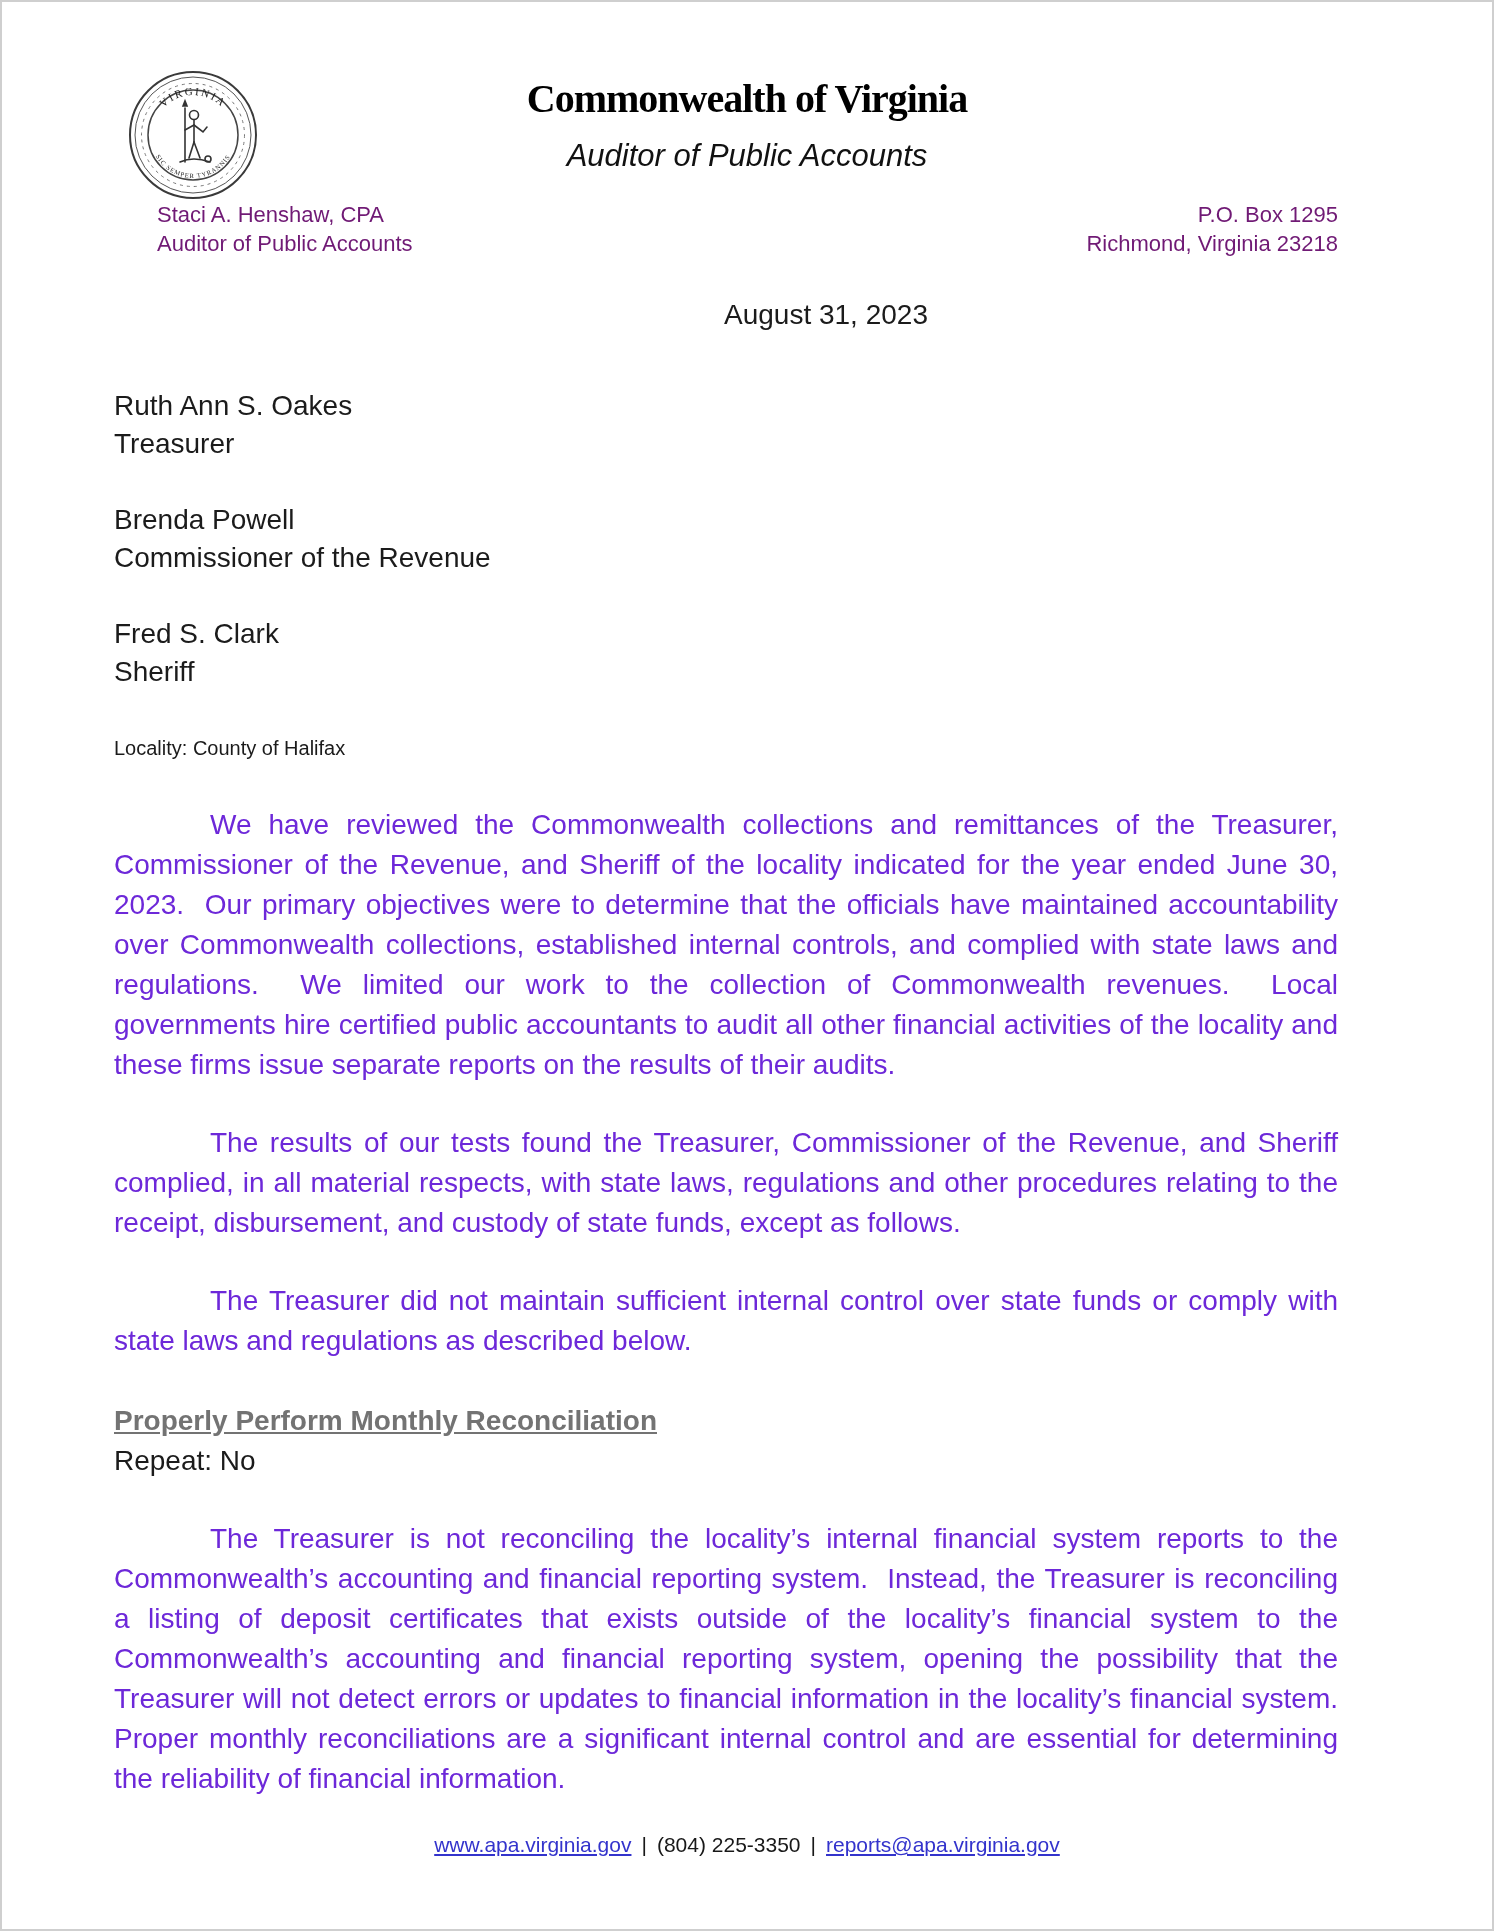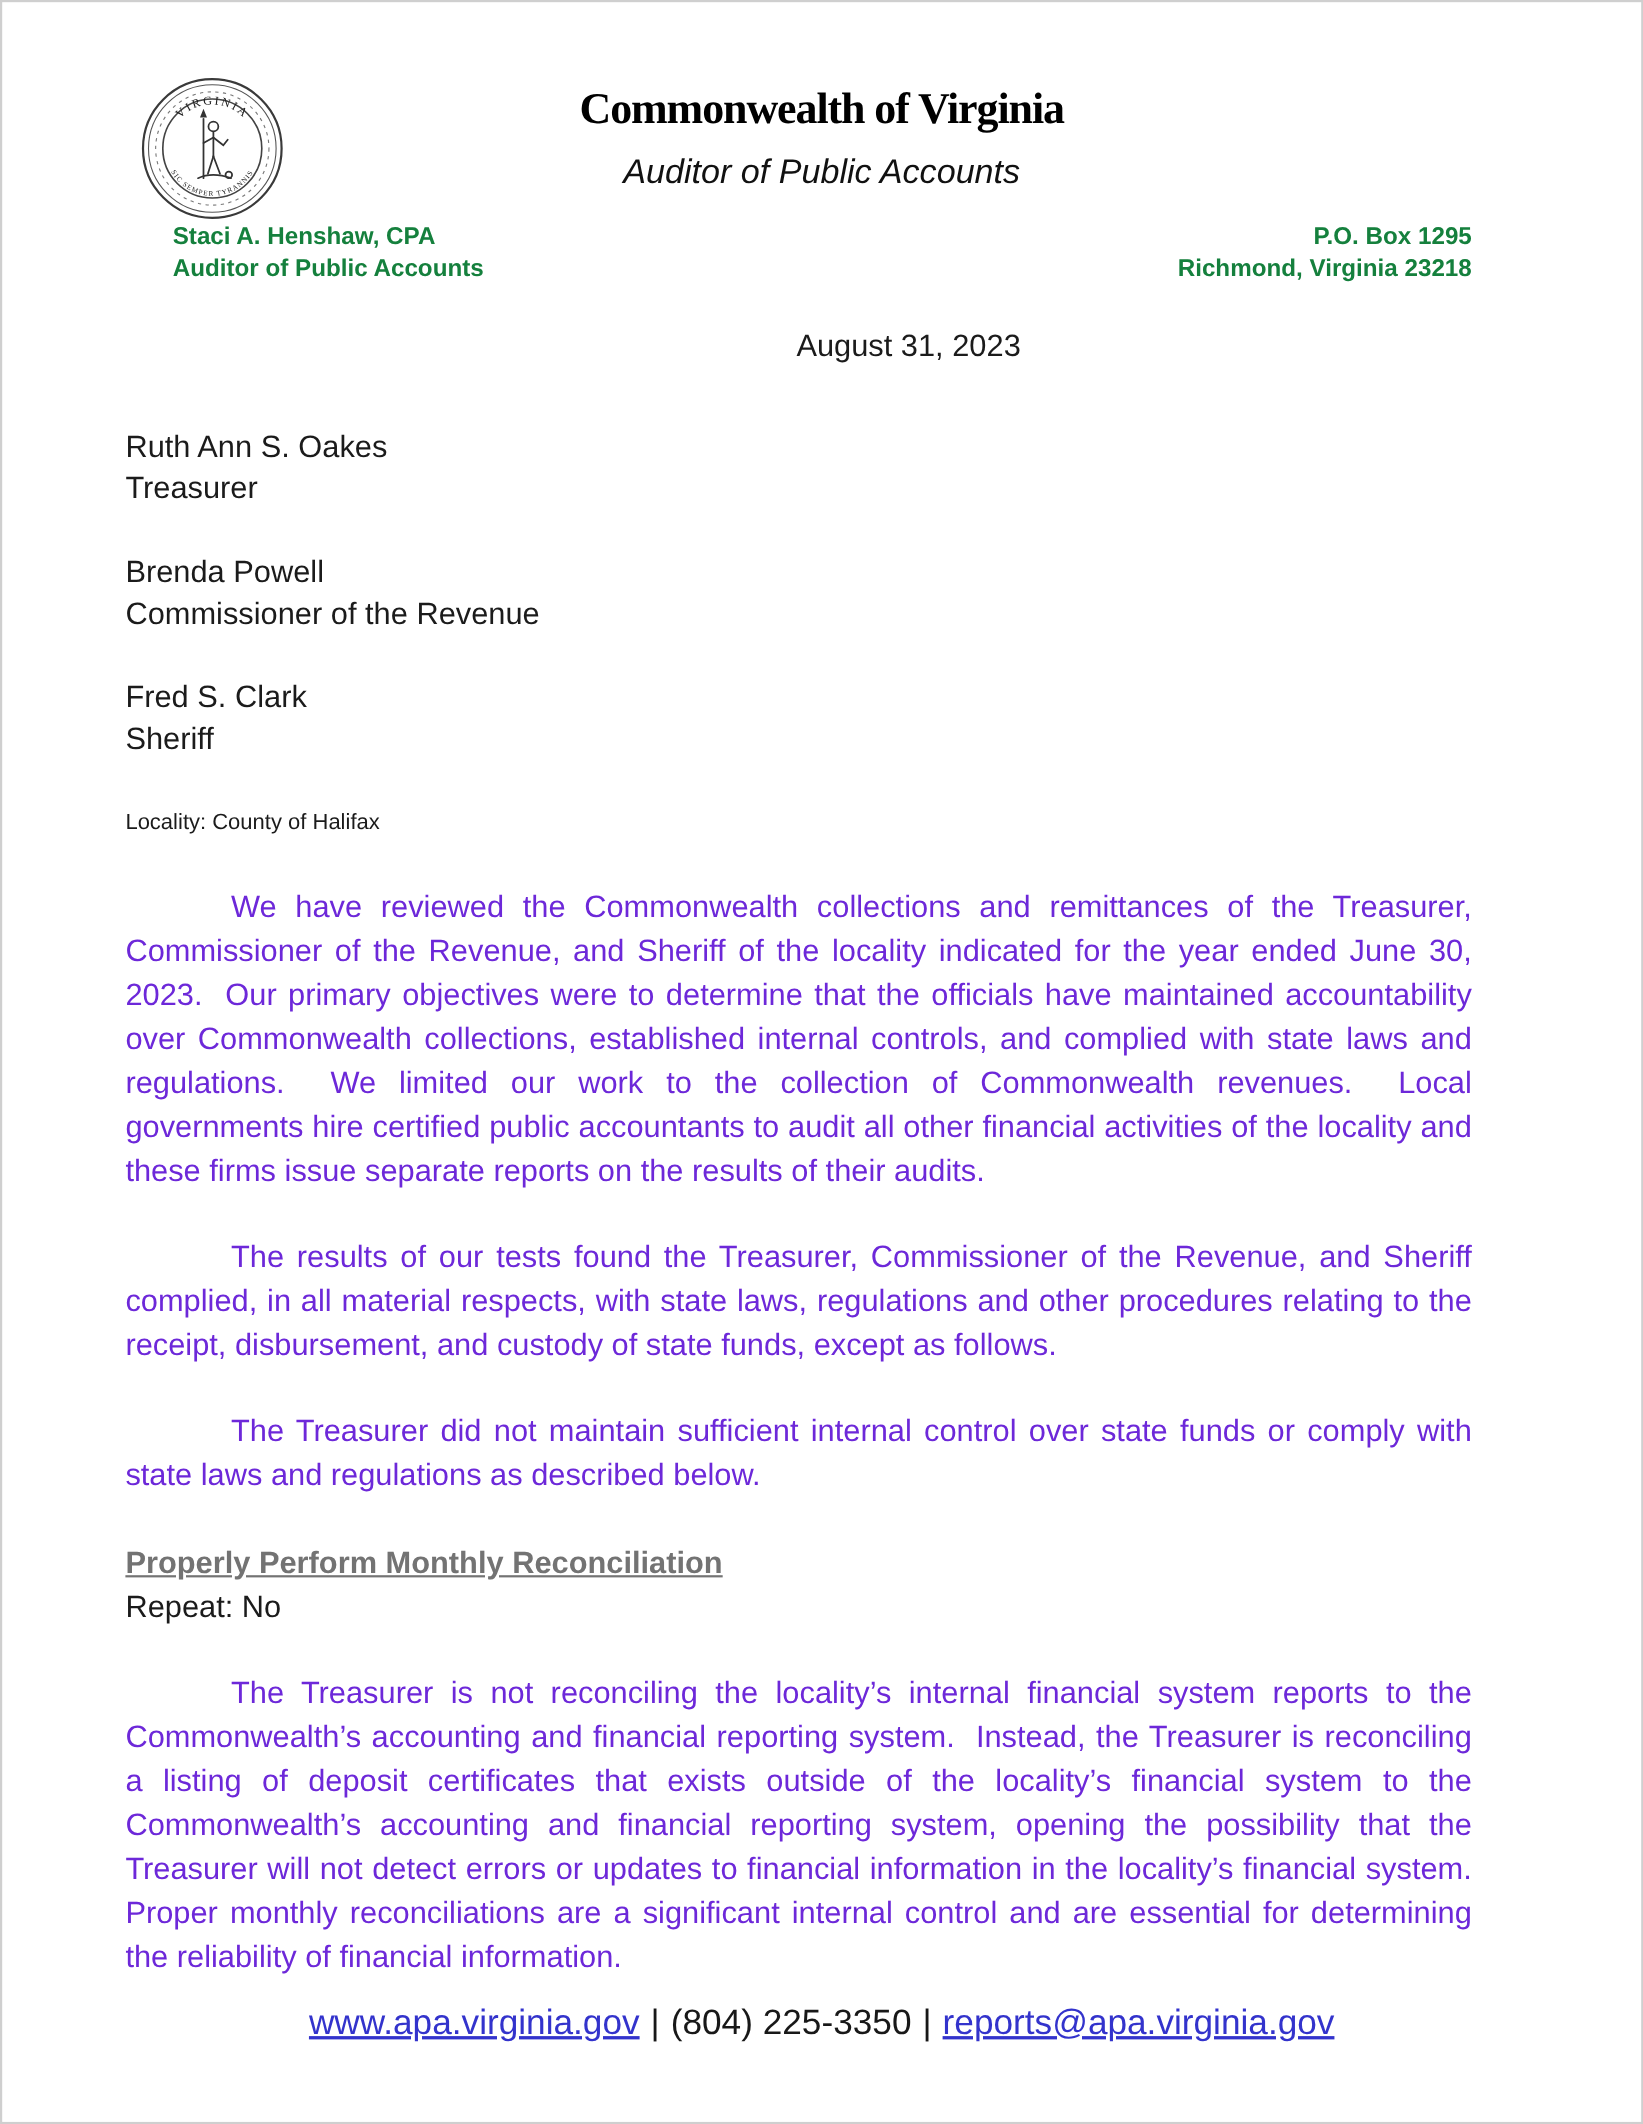--- a/index.html
+++ b/index.html
@@ -45,22 +45,21 @@
     color: #111111;
   }
   .header-row {
     display: flex;
     justify-content: space-between;
     align-items: flex-start;
     margin-top: 26px;
     padding: 0 154px 0 155px;
     font-size: 22px;
     line-height: 29px;
-    color: #15803d;
-    font-weight: bold;
+    color: #701a75;
   }
   .header-right { text-align: right; }
   
   .content {
     padding: 0 154px 0 112px;
   }
   .date-line {
     margin-top: 41px;
     padding-left: 200px;
     text-align: center;
@@ -98,21 +97,21 @@
     font-size: 28px;
     line-height: 40px;
   }
   
   .footer {
     position: absolute;
     left: 0;
     right: 0;
     bottom: 72px;
     text-align: center;
-    font-size: 32px;
+    font-size: 21px;
     color: #181818;
   }
   .footer a {
     text-decoration: underline;
     cursor: pointer;
   }
   .footer .sep { color: #181818; padding: 0 10px; }
 </style>
 </head>
 <body>

